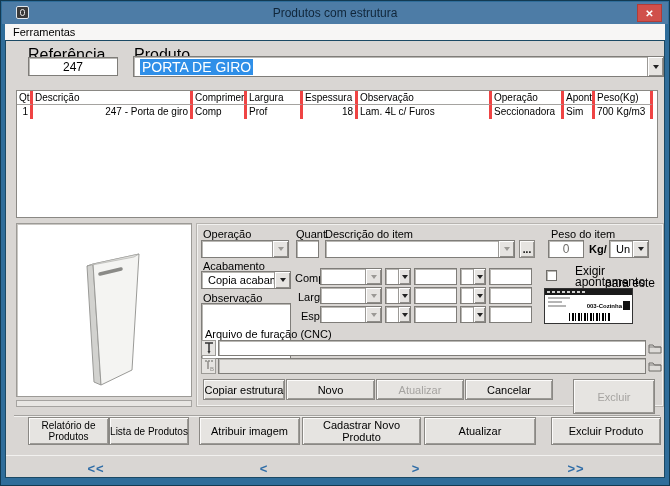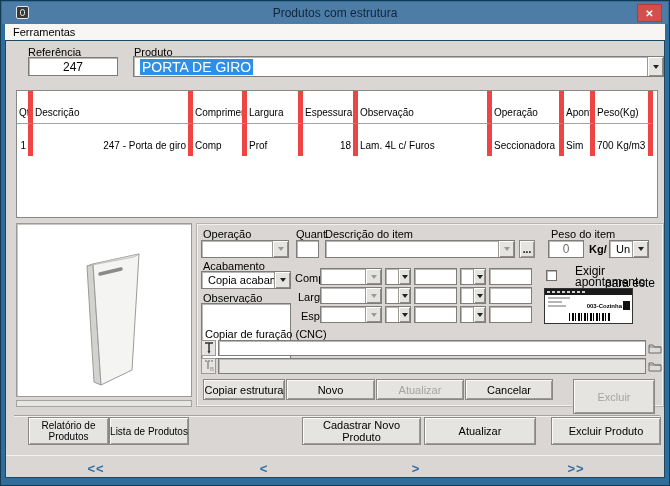--- a/index.html
+++ b/index.html
@@ -24,21 +24,21 @@
 
   
   .menubar { position:absolute; top:23px; left:4px; right:4px; height:16px;
              background:#f7f6f5; display:flex; align-items:center; }
   .menu-item { padding:0 8px; font-size:11px; }
 
   
   .client { position:absolute; top:39px; left:4px; right:4px; bottom:7px;
             background:#d9d6d3; border:1px solid #1b4964; overflow:hidden; }
 
-  .lbl { position:absolute; font-size:11px; white-space:nowrap; }
+  .lbl { position:absolute; font-size:16px; white-space:nowrap; }
 
   .field { position:absolute; background:#fff; border:1px solid #7f7d79;
            box-shadow:inset 1px 1px 0 #b9b7b3; font-size:12px;
            font-family:"Liberation Sans", sans-serif; padding:0 3px; }
   input.field { outline:none; }
 
   
   .combo { position:absolute; background:#fff; border:1px solid #7f7d79;
            box-shadow:inset 1px 1px 0 #b9b7b3; display:flex; align-items:center; }
   .combo-text { flex:1; padding:0 6px; font-size:11px; white-space:nowrap; overflow:hidden; }
@@ -49,21 +49,21 @@
                 border-top:4px solid #222; }
   .combo.disabled .arrow-down { border-top-color:#9b9995; }
 
   .sel-text { background:#2f8fe8; color:#fff; font-size:14px; padding:0 2px; }
 
   
   .grid { position:absolute; left:10px; top:49px; width:642px; height:128px;
           background:#fff; border:1px solid #8a8884; }
   .grow { display:grid; grid-template-columns:16px 160px 54px 56px 55px 134px 72px 31px 58px;
           font-size:10px; }
-  .grow > div { padding:16px 2px; border-right:5px solid #ef4444; height:14px;
+  .grow > div { padding:1px 2px; border-right:3px solid #ef4444; height:14px;
                 overflow:hidden; white-space:nowrap; }
   .grow.hdr > div { border-bottom:1px solid #a5a3a0; }
   .ar { text-align:right; }
 
   
   .picbox { position:absolute; left:10px; top:182px; width:176px; height:174px;
             background:#fff; border:1px solid #9c9a96; box-shadow:inset 1px 1px 0 #c9c7c3; }
   .picbar { position:absolute; left:10px; top:359px; width:176px; height:7px;
             background:#e8e6e3; border:1px solid #a5a3a0; }
 
@@ -296,21 +296,21 @@
             <i></i>
           </div>
         <div class="et-line"></div>
         <div class="et-line" style="width:14px;"></div>
         <div class="et-line" style="width:18px;"></div>
         <span class="et-name">003-Cozinha</span>
         <span class="et-sq"></span>
         <div class="et-bar"></div>
       </div>
 
-      <span class="lbl" style="left:8px; top:104px;">Copiar de furação (CNC)</span>
+      <span class="lbl" style="left:8px; top:104px;">Arquivo de furação (CNC)</span>
       <span class="cnc-icon" style="left:4px; top:116px;">
         <svg width="10" height="12" viewBox="0 0 10 12">
             <line x1="1" y1="1" x2="9" y2="1" stroke="#333" stroke-width="1.5"></line>
             <line x1="5" y1="1" x2="5" y2="9" stroke="#333" stroke-width="1.5"></line>
             <polygon points="3.5,9 6.5,9 5,12" fill="#333"></polygon>
           </svg>
       </span>
       <input class="field" style="left: 21px; top: 116px; width: 428px; height: 16px;">
       <span class="folder-btn" style="left:450px; top:116px;">
         <svg width="15" height="12" viewBox="0 0 15 12">
@@ -337,20 +337,21 @@
       <div class="btn" style="left:6px; top:155px; width:82px; height:21px;">Copiar estrutura</div>
       <div class="btn disabled" style="left:179px; top:155px; width:88px; height:21px;">Atualizar</div>
       <div class="btn" style="left:268px; top:155px; width:88px; height:21px;">Cancelar</div>
       <div class="btn disabled" style="left:376px; top:155px; width:82px; height:35px;">Excluir</div>
     </div>
 
     <div class="sep"></div>
 
     <div class="btn fbtn" style="left:22px; width:81px; font-size:10px; line-height:11px;">Relatório de Produtos</div>
     <div class="btn fbtn" style="left:103px; width:80px; font-size:10px;">Lista de Produtos</div>
+    <div class="btn fbtn" style="left:193px; width:101px;">Atribuir imagem</div>
     <div class="btn fbtn" style="left:296px; width:119px;">Cadastrar Novo Produto</div>
     <div class="btn fbtn" style="left:418px; width:112px;">Atualizar</div>
     <div class="btn fbtn" style="left:545px; width:110px;">Excluir Produto</div>
 
     <div class="navstrip"></div>
     <span class="nav" style="left:10px;">&lt;&lt;</span>
     <span class="nav" style="left:178px;">&lt;</span>
     <span class="nav" style="left:330px;">&gt;</span>
     <span class="nav" style="left:490px;">&gt;&gt;</span>
   </div>

